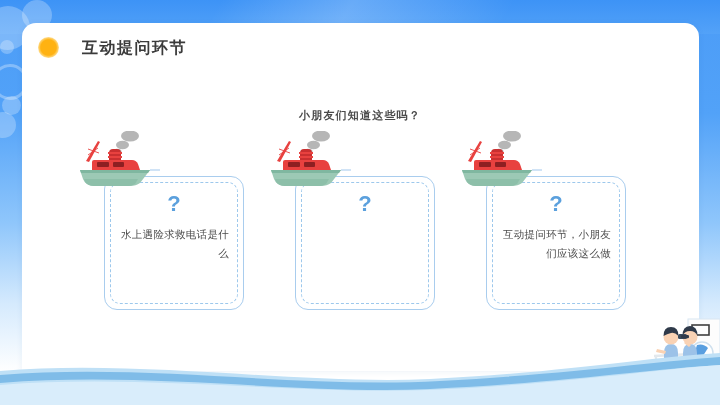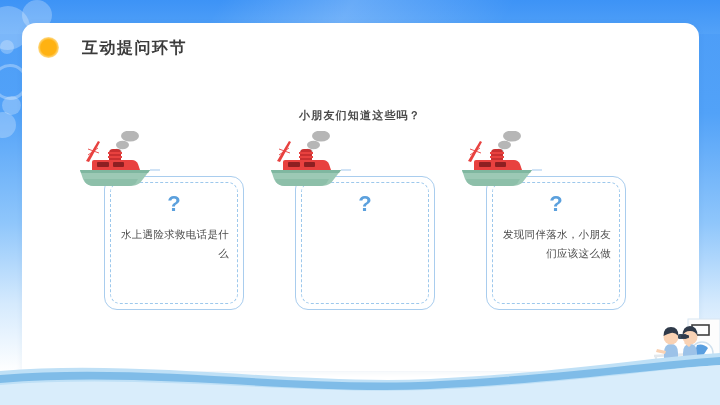--- a/index.html
+++ b/index.html
@@ -186,21 +186,21 @@
   </div>
 
   <div class="card c2">
     <div class="inner"></div>
     <div class="qmark">?</div>
   </div>
 
   <div class="card c3">
     <div class="inner"></div>
     <div class="qmark">?</div>
-    <div class="card-text">发现同伴落水，小朋友们应该这么做</div>
+    <div class="card-text">互动提问环节，小朋友们应该这么做</div>
   </div>
 
   <svg class="tug t1" viewBox="0 0 84 58">
     <ellipse cx="54" cy="5" rx="9" ry="5.5" fill="#b6b6b6"></ellipse>
     <ellipse cx="46.5" cy="14" rx="6.5" ry="4.2" fill="#b6b6b6"></ellipse>
     <ellipse cx="41" cy="21" rx="4.6" ry="3.2" fill="#b6b6b6"></ellipse>
     <path d="M10 30 L22 10 L24 11 L13 31 Z" fill="#e8413f"></path>
     <path d="M12 18 L23 22 M12 24 L22 17" stroke="#e8413f" stroke-width="0.9" fill="none"></path>
     <path d="M33 30 L33 22 Q33 18 37 18 L41 18 Q45 18 45 22 L45 30 Z" fill="#c92f30"></path>
     <rect x="32" y="21" width="14" height="2" fill="#e8413f"></rect>

